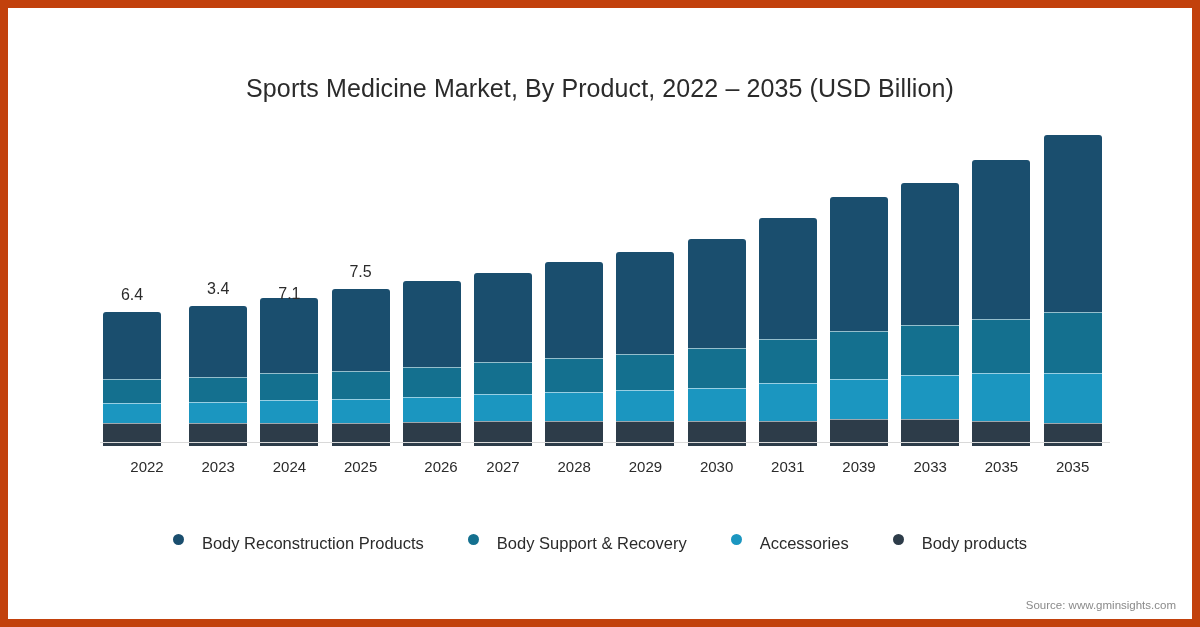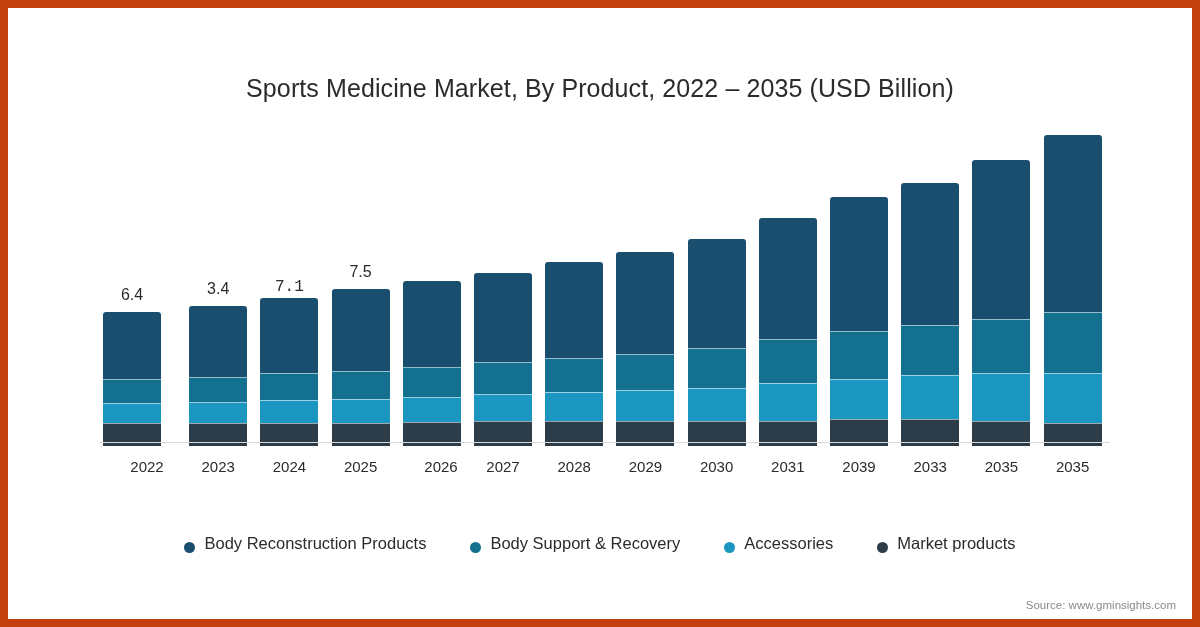--- a/index.html
+++ b/index.html
@@ -100,22 +100,22 @@
     left: 0;
     right: 0;
     top: 526px;
     display: flex;
     justify-content: center;
     align-items: center;
     gap: 44px;
   }
   .legend-item {
     display: flex;
-    align-items: flex-end;
-    gap: 9px;
+    align-items: flex-start;
+    gap: 18px;
     white-space: nowrap;
   }
   .legend-dot {
     width: 11px;
     height: 11px;
     border-radius: 50%;
     flex: none;
   }
   .legend-text {
     font-size: 16.5px;
@@ -157,21 +157,21 @@
           </div>
           <div class="bar-label" style="bottom: 148.013px;">3.4</div>
         </div>
         <div class="bar-col" style="left: 160.4px;">
           <div class="bar-stack">
             <div class="seg s0" title="Body Reconstruction Products 2024: 3.6" style="height: 75.2308px; background: rgb(26, 78, 110);"></div>
             <div class="seg s1" title="Body Support &amp; Recovery 2024: 1.3" style="height: 27.1667px; background: rgb(20, 112, 143);"></div>
             <div class="seg s2" title="Accessories 2024: 1.1" style="height: 22.9872px; background: rgb(27, 150, 192);"></div>
             <div class="seg s3" title="Other products 2024: 1.1" style="height: 22.9872px; background: rgb(45, 60, 73);"></div>
           </div>
-          <div class="bar-label" style="bottom: 150px; font-family: Liberation Mono, monospace;">7.1</div>
+          <div class="bar-label" style="bottom: 143px;">7.1</div>
         </div>
         <div class="bar-col" style="left: 231.6px;">
           <div class="bar-stack">
             <div class="seg s0" title="Body Reconstruction Products 2025: 3.9" style="height: 81.5px; background: rgb(26, 78, 110);"></div>
             <div class="seg s1" title="Body Support &amp; Recovery 2025: 1.35" style="height: 28.2115px; background: rgb(20, 112, 143);"></div>
             <div class="seg s2" title="Accessories 2025: 1.15" style="height: 24.0321px; background: rgb(27, 150, 192);"></div>
             <div class="seg s3" title="Other products 2025: 1.1" style="height: 22.9872px; background: rgb(45, 60, 73);"></div>
           </div>
           <div class="bar-label" style="bottom: 164.731px;">7.5</div>
         </div>
@@ -282,20 +282,20 @@
         <div class="legend-item">
           <span class="legend-dot" style="background: rgb(20, 112, 143);"></span>
           <span class="legend-text">Body Support &amp; Recovery</span>
         </div>
         <div class="legend-item">
           <span class="legend-dot" style="background: rgb(27, 150, 192);"></span>
           <span class="legend-text">Accessories</span>
         </div>
         <div class="legend-item">
           <span class="legend-dot" style="background: rgb(45, 60, 73);"></span>
-          <span class="legend-text">Market products</span>
+          <span class="legend-text">Body products</span>
         </div>
       </div>
 
     <div id="source">Source: www.gminsights.com</div>
 
   </div>
 </div>
 
 </body></html>

